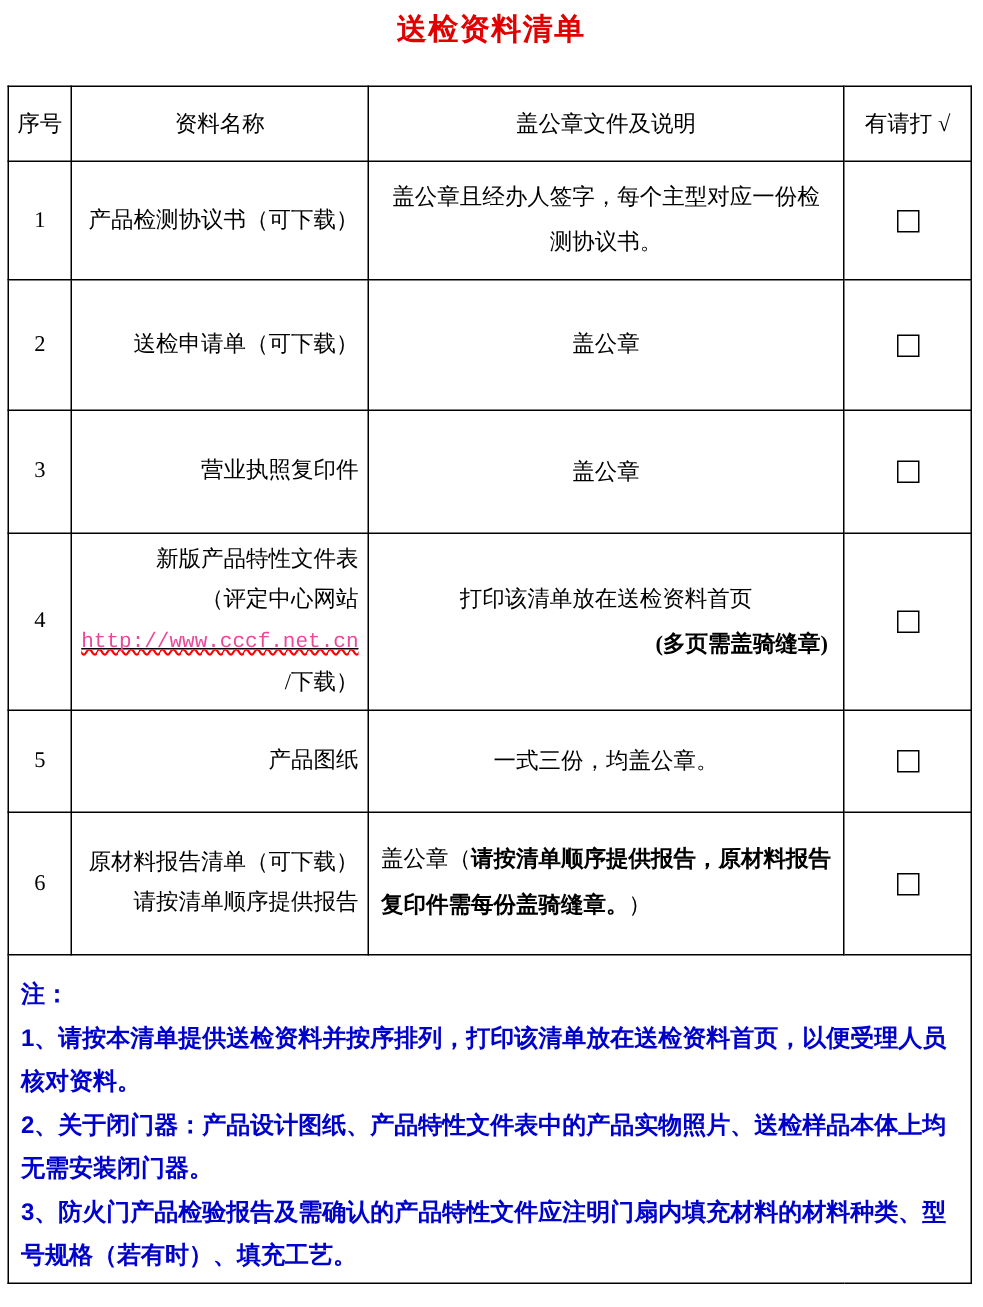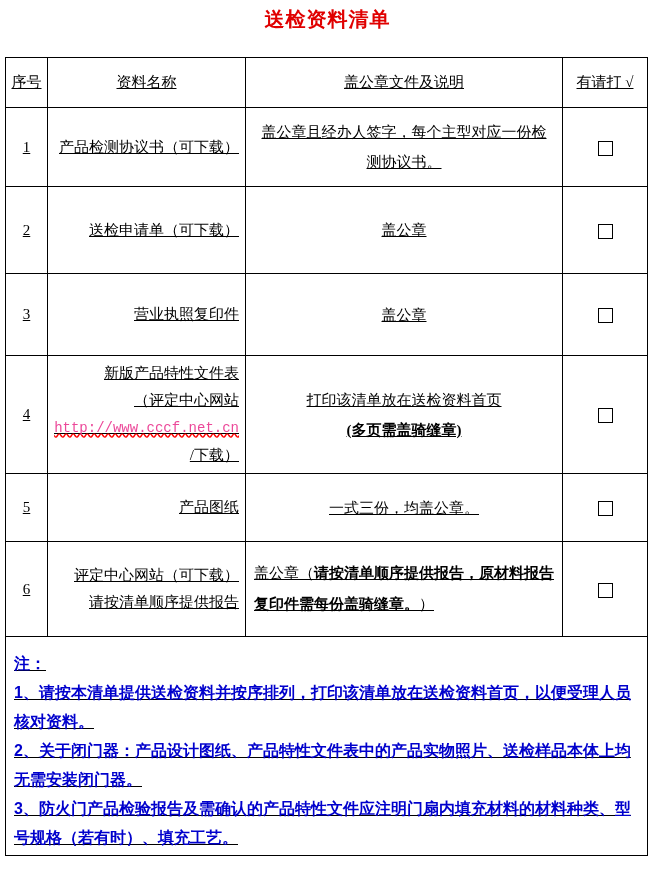--- a/index.html
+++ b/index.html
@@ -16,21 +16,20 @@
     font-size:20px;
     font-weight:bold;
     color:#e00000;
     letter-spacing:1px;
   }
   table.checklist{
     margin-left:5px;
     width:524px;
     border-collapse:collapse;
     table-layout:fixed;
-    text-decoration:underline;
   }
   table.checklist th, table.checklist td{
     border:1.5px solid #000;
     font-size:15px;
     font-weight:normal;
     vertical-align:middle;
     overflow:hidden;
   }
   col.c1{width:42px;} col.c2{width:198px;} col.c3{width:317px;} col.c4{width:85px;}
   .row-h{height:50px;}
@@ -47,21 +46,21 @@
   td.c-desc{ text-align:center; padding:0 10px; line-height:30px; }
   td.c-desc.left{ text-align:left; padding:0 8px; line-height:31px; }
   td.c-check{ text-align:center; }
   .checkbox{
     display:inline-block;
     width:13px;height:13px;
     border:1.5px solid #000;
     background:#fff;
     vertical-align:middle;
   }
-  .bold{ font-weight:bold; }
+  .bold{ font-weight:bold;text-align:right; }
   .url{
     font-family:"Liberation Mono","DejaVu Sans Mono",monospace;
     font-size:14px;
     text-decoration:underline;
     text-decoration-color:#000;
     color:#ec4899;
   }
   .url .wavy{
     text-decoration:underline wavy #ff0000;
     text-decoration-skip-ink:none;
@@ -142,21 +141,21 @@
       <tr class="row-5">
         <td class="c-no">5</td>
         <td class="c-name">产品图纸</td>
         <td class="c-desc">一式三份，均盖公章。</td>
         <td class="c-check"><span class="checkbox"></span></td>
       </tr>
 
       <tr class="row-6">
         <td class="c-no">6</td>
         <td class="c-name">
-          <div>评定中心网站（可下载）</div>
+          <div>原材料报告清单（可下载）</div>
           <div>请按清单顺序提供报告</div>
         </td>
         <td class="c-desc left"><span>盖公章（</span><span class="bold">请按清单顺序提供报告，原材料报告复印件需每份盖骑缝章。</span><span>）</span></td>
         <td class="c-check"><span class="checkbox"></span></td>
       </tr>
 
       <tr class="row-notes">
         <td class="notes-cell" colspan="4">
           <div class="note-line">注：</div>
           <div class="note-line">1、请按本清单提供送检资料并按序排列，打印该清单放在送检资料首页，以便受理人员核对资料。</div>

